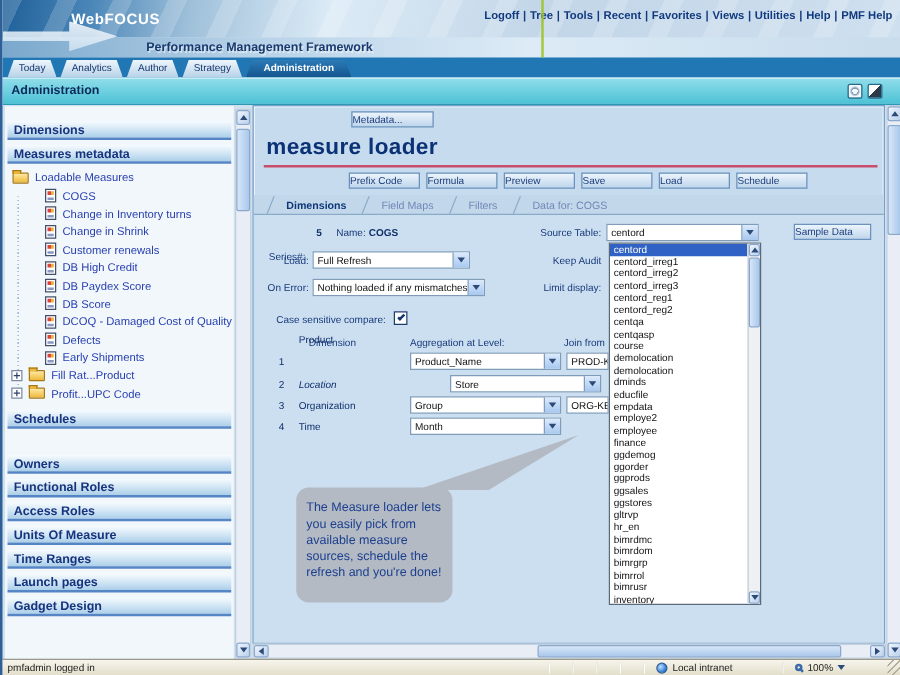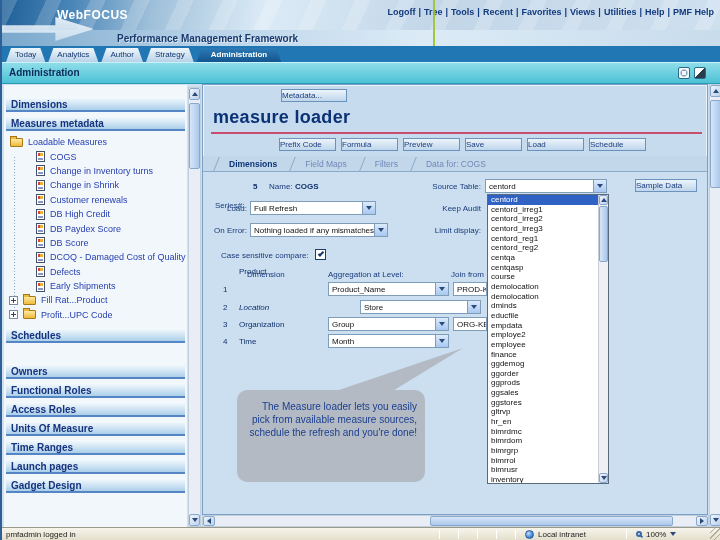--- a/index.html
+++ b/index.html
@@ -126,22 +126,22 @@
     border:1px solid #5a6a7a;z-index:6;}
   .litems{position:absolute;left:0;top:0;right:10px;bottom:0;overflow:hidden;}
   .li{height:9.66px;line-height:9.7px;font-size:8px;color:#111;padding-left:3px;white-space:nowrap;overflow:hidden;cursor:pointer;}
   .li.sel{background:#2f62c4;color:#fff;}
   .lscroll{position:absolute;right:0;top:0;bottom:0;width:10px;background:#eef0f4;border-left:1px solid #c8ccd4;}
   .lscroll .sb-btn{height:10px;}
   .lscroll .sb-thumb{top:11px;height:56px;}
 
   
   .bubble-tail{position:absolute;left:130px;top:172px;z-index:4;}
-  .bubble{position:absolute;left:34px;top:218px;width:188px;height:92px;background:#b3bac4;border-radius:10px;
-    z-index:4;font-size:10px;color:#1c3f8e;text-align:right;padding:10px 8px 0 8px;line-height:1.3;}
+  .bubble{position:absolute;left:34px;top:218px;width:125px;height:92px;background:#b3bac4;border-radius:10px;
+    z-index:4;font-size:10px;color:#1c3f8e;text-align:left;padding:10px 8px 0 8px;line-height:1.3;}
 
   
   .statusbar{position:absolute;left:0;top:527px;width:720px;height:13px;
     background:linear-gradient(180deg,#f7f5ec,#e3dfcc);border-top:1px solid #9a9a8a;
     display:flex;align-items:center;font-size:8px;color:#222;}
   .sleft{flex:1;padding-left:4px;white-space:nowrap;overflow:hidden;}
   .sdiv{width:1px;height:9px;background:#b8b4a0;border-right:1px solid #fff;margin:0 9px;}
   .zone{display:flex;align-items:center;gap:4px;width:92px;}
   .globe{width:9px;height:9px;border-radius:50%;flex:none;
     background:radial-gradient(circle at 35% 35%,#bfe0ff,#2f7ad0 70%);border:1px solid #2a5a9a;}

